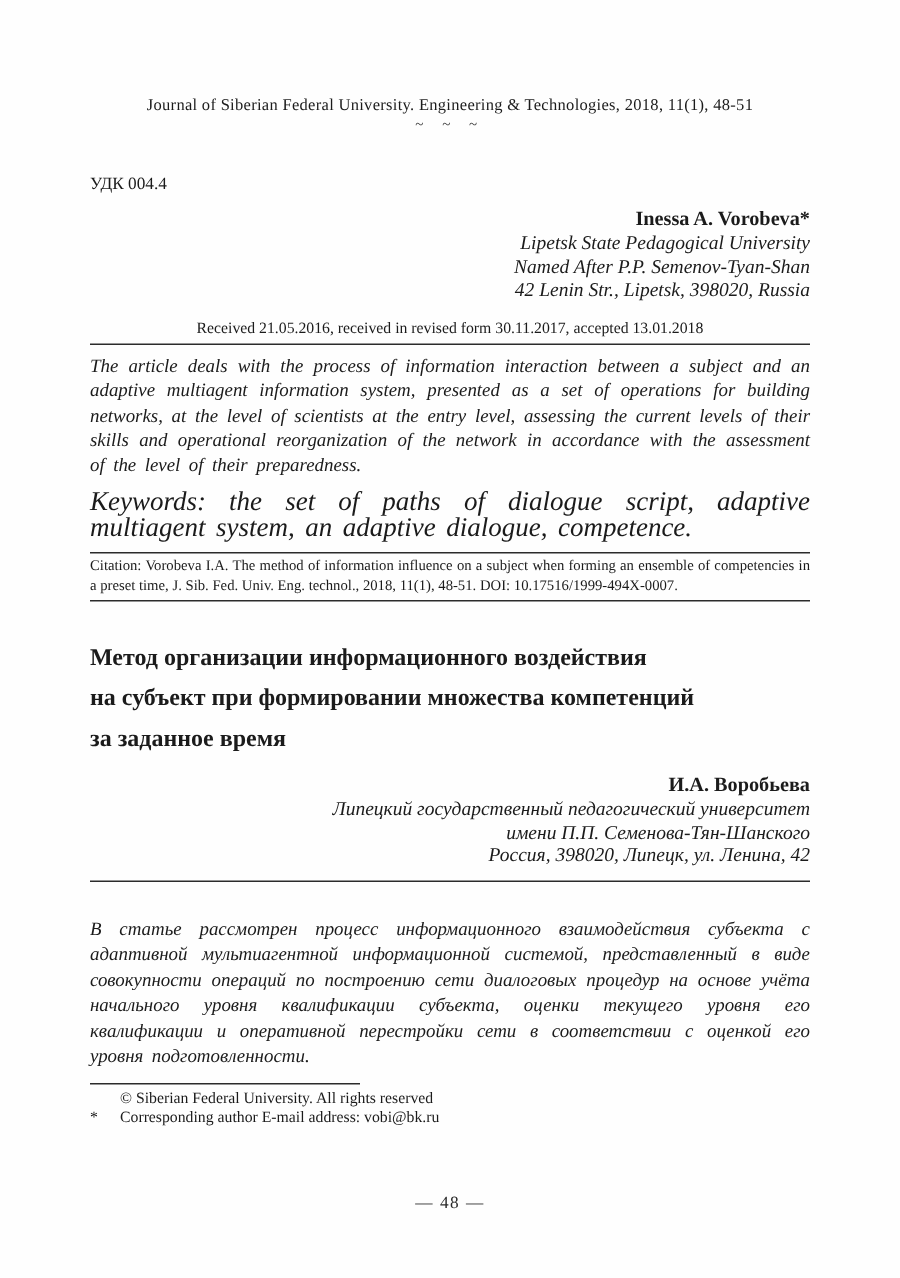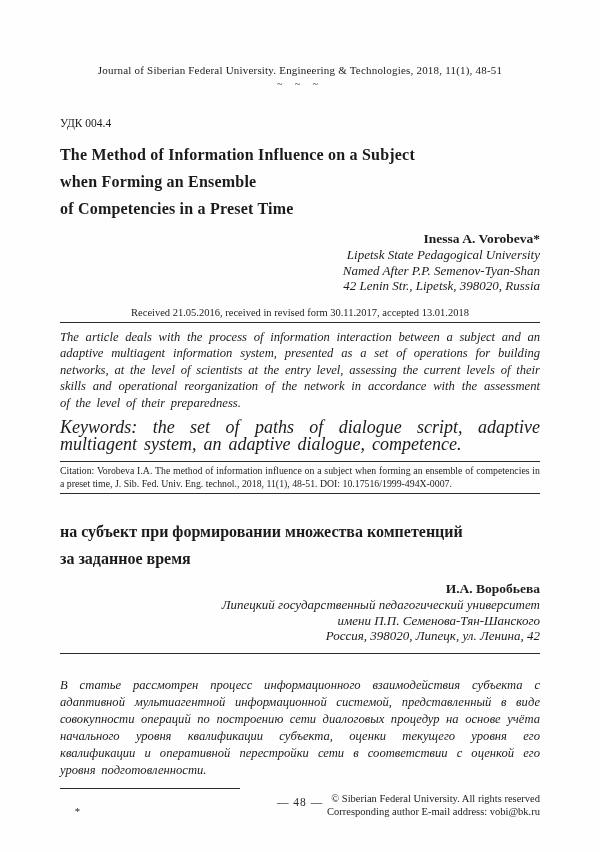--- a/index.html
+++ b/index.html
@@ -97,21 +97,21 @@
     word-spacing: 2.5px;
   }
 
   .footnote { margin-top: 9px; font-size: 10.5px; line-height: 13.5px; }
   .footnote-rule {
     width: 180px;
     border: none;
     border-top: 1px solid #2b2b2b;
     margin: 0 0 3px 0;
   }
-  .footnote-line { display: flex; text-align: right; }
+  .footnote-line { display: flex; }
   .footnote-marker { width: 20px; flex: 0 0 20px; }
   .footnote-text { flex: 1; }
 
   .page-number {
     position: absolute;
     bottom: 44px;
     left: 0;
     right: 0;
     text-align: center;
     font-size: 11.5px;
@@ -123,44 +123,40 @@
 <body>
 
 <div class="page">
   <div class="content">
 
     <div class="journal-header">Journal of Siberian Federal University. Engineering &amp; Technologies, 2018, 11(1), 48-51</div>
     <div class="tilde-sep">~ ~ ~</div>
 
     <div class="udc">УДК 004.4</div>
 
-    <div class="title-en">
-      <div>The Method of Information Influence on a Subject</div>
-      <div>when Forming an Ensemble</div>
-      <div>of Competencies in a Preset Time</div>
-    </div>
 
     <div class="author-block">
       <div class="author-name">Inessa A. Vorobeva*</div>
       <div class="affiliation">Lipetsk State Pedagogical University</div>
       <div class="affiliation">Named After P.P. Semenov-Tyan-Shan</div>
       <div class="affiliation">42 Lenin Str., Lipetsk, 398020, Russia</div>
     </div>
 
     <div class="received">Received 21.05.2016, received in revised form 30.11.2017, accepted 13.01.2018</div>
     <hr class="rule-heavy">
 
     <div class="abstract">The article deals with the process of information interaction between a subject and an adaptive multiagent information system, presented as a set of operations for building networks, at the level of scientists at the entry level, assessing the current levels of their skills and operational reorganization of the network in accordance with the assessment of the level of their preparedness.</div>
     <div class="keywords">Keywords: the set of paths of dialogue script, adaptive multiagent system, an adaptive dialogue, competence.</div>
 
     <hr class="rule-thin citation-rule-top">
     <div class="citation">Citation: Vorobeva I.A. The method of information influence on a subject when forming an ensemble of competencies in a preset time, J. Sib. Fed. Univ. Eng. technol., 2018, 11(1), 48-51. DOI: 10.17516/1999-494X-0007.</div>
     <hr class="rule-thin">
 
     <div class="title-ru">
+      <div>Метод организации информационного воздействия</div>
       <div>на субъект при формировании множества компетенций</div>
       <div>за заданное время</div>
     </div>
 
     <div class="author-block">
       <div class="author-name">И.А. Воробьева</div>
       <div class="affiliation">Липецкий государственный педагогический университет</div>
       <div class="affiliation">имени П.П. Семенова-Тян-Шанского</div>
       <div class="affiliation">Россия, 398020, Липецк, ул. Ленина, 42</div>
     </div>

